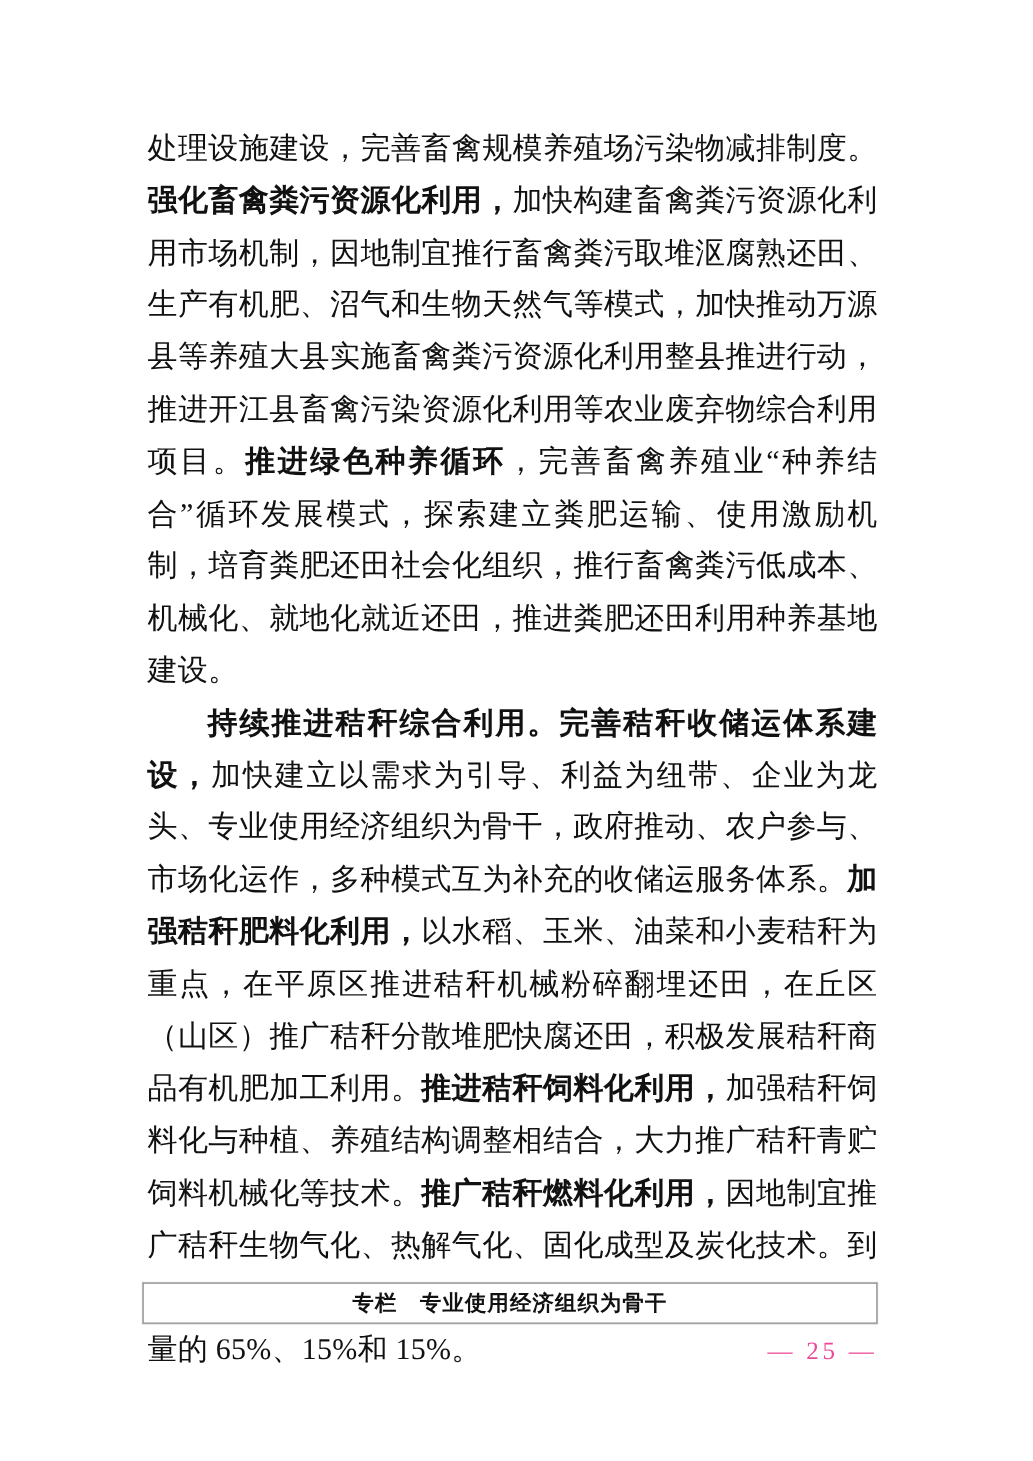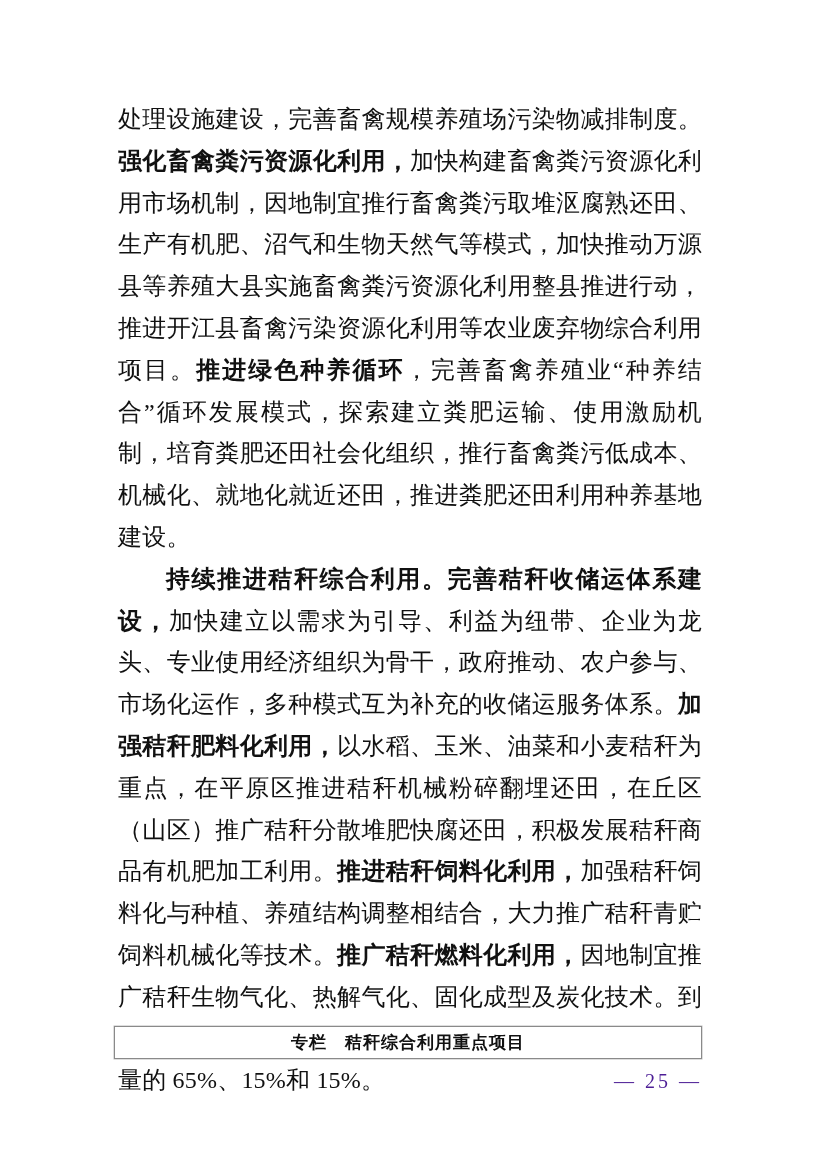--- a/index.html
+++ b/index.html
@@ -55,33 +55,33 @@
     letter-spacing: 1px;
     color: #111111;
     white-space: pre;
   }
   .page-number {
     position: absolute;
     top: 1070px;
     right: 124px;
     font-size: 20px;
     letter-spacing: 3px;
-    color: #4c1d95;
+    color: #ec4899;
     white-space: pre;
   }
 </style>
 </head>
 <body>
 
 <div class="page">
 
   <div class="body-text" id="paragraphs">
       <p class="para"><span class="run">处理设施建设，完善畜禽规模养殖场污染物减排制度。</span><span class="run bold">强化畜禽粪污资源化利用，</span><span class="run">加快构建畜禽粪污资源化利用市场机制，因地制宜推行畜禽粪污取堆沤腐熟还田、生产有机肥、沼气和生物天然气等模式，加快推动万源县等养殖大县实施畜禽粪污资源化利用整县推进行动，推进开江县畜禽污染资源化利用等农业废弃物综合利用项目。</span><span class="run bold">推进绿色种养循环</span><span class="run">，完善畜禽养殖业“种养结合”循环发展模式，探索建立粪肥运输、使用激励机制，培育粪肥还田社会化组织，推行畜禽粪污低成本、机械化、就地化就近还田，推进粪肥还田利用种养基地建设。</span></p>
       <p class="para indent"><span class="run bold">持续推进秸秆综合利用。完善秸秆收储运体系建设，</span><span class="run">加快建立以需求为引导、利益为纽带、企业为龙头、专业使用经济组织为骨干，政府推动、农户参与、市场化运作，多种模式互为补充的收储运服务体系。</span><span class="run bold">加强秸秆肥料化利用，</span><span class="run">以水稻、玉米、油菜和小麦秸秆为重点，在平原区推进秸秆机械粉碎翻埋还田，在丘区（山区）推广秸秆分散堆肥快腐还田，积极发展秸秆商品有机肥加工利用。</span><span class="run bold">推进秸秆饲料化利用，</span><span class="run">加强秸秆饲料化与种植、养殖结构调整相结合，大力推广秸秆青贮饲料机械化等技术。</span><span class="run bold">推广秸秆燃料化利用，</span><span class="run">因地制宜推广秸秆生物气化、热解气化、固化成型及炭化技术。到 2025 年，肥料化、饲料化和燃料化分别占秸秆总利用量的 65%、15%和 15%。</span></p>
     </div>
 
   <div class="callout-box">
-    <span class="callout-title">专栏　秸秆综合利用重点项目</span>
+    <span class="callout-title">专栏　专业使用经济组织为骨干</span>
   </div>
 
   <div class="page-number">— 25 —</div>
 
 </div>
 
 </body></html>

